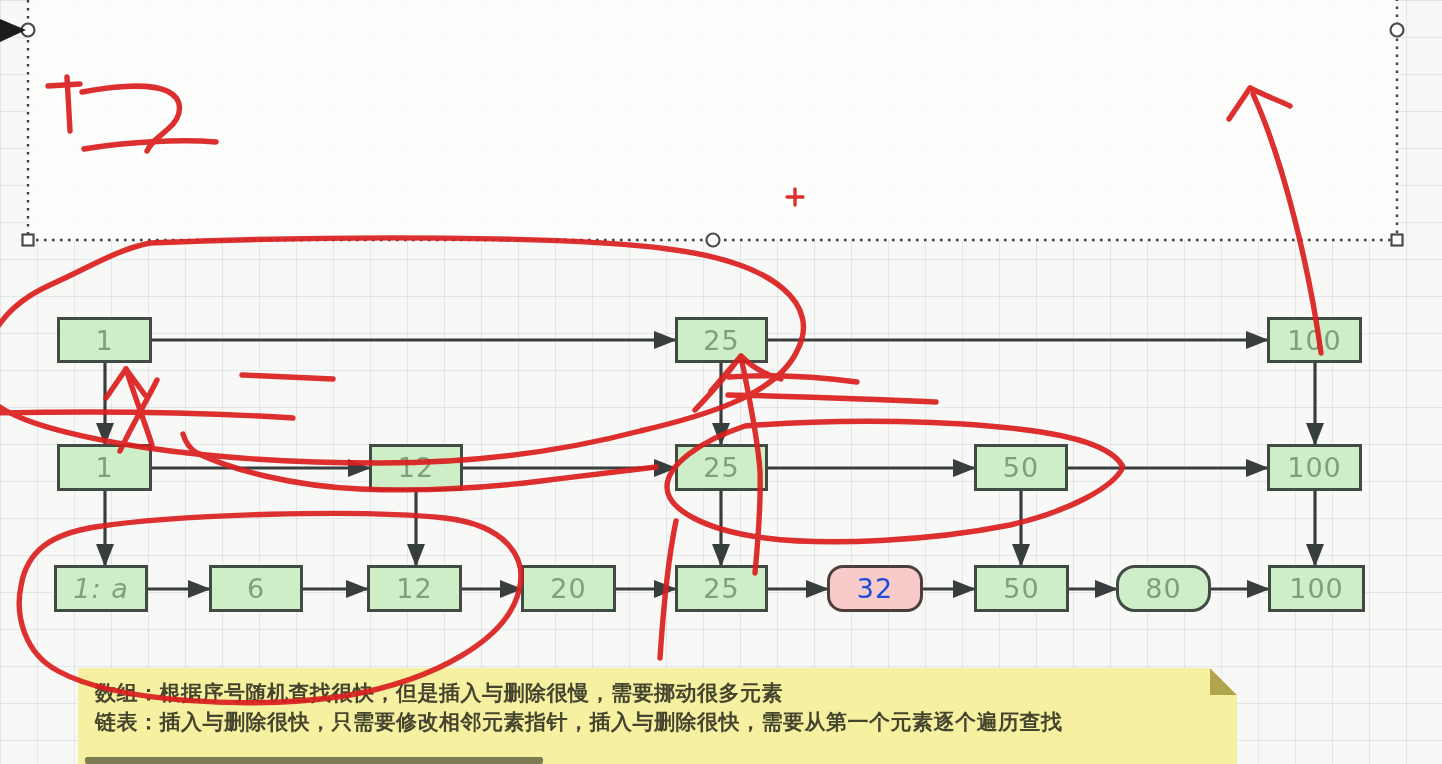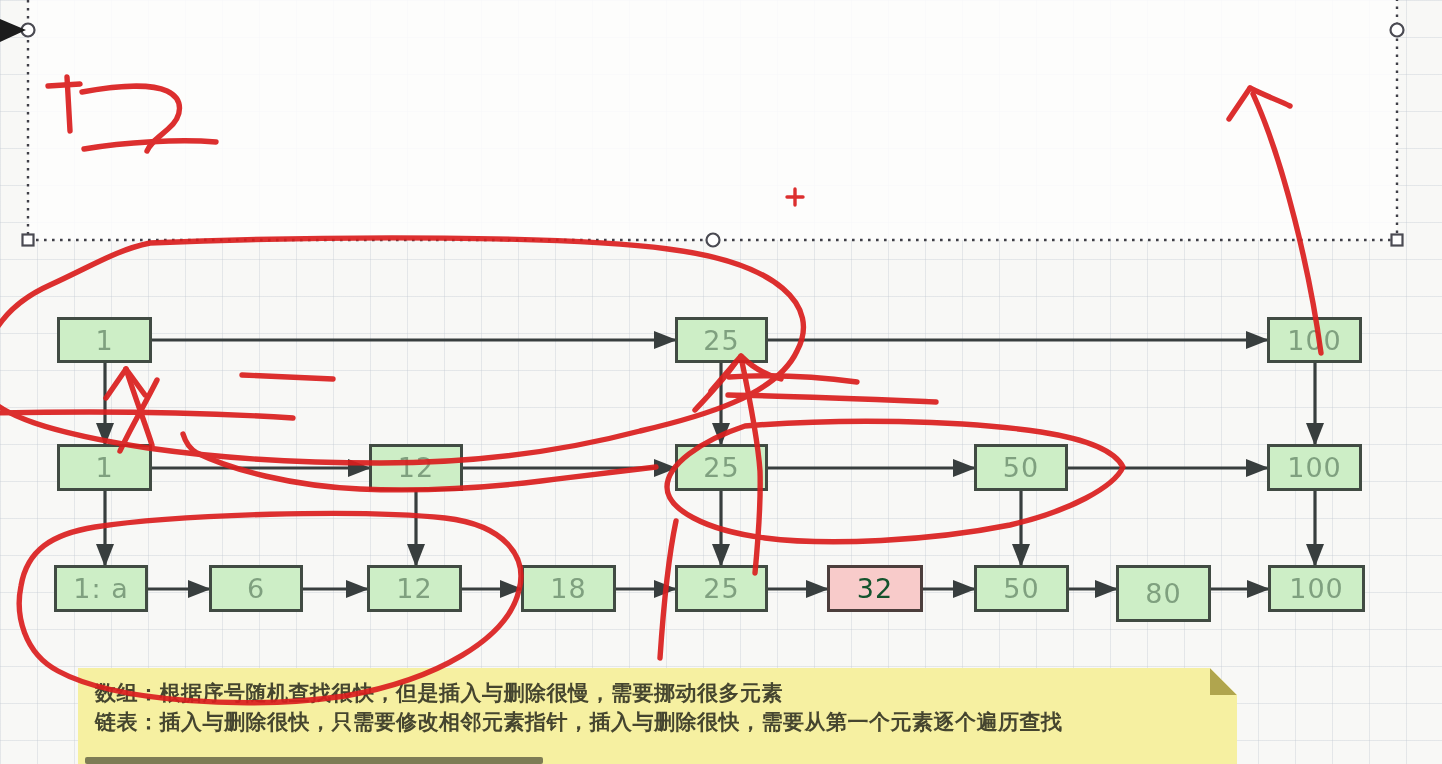--- a/index.html
+++ b/index.html
@@ -7,21 +7,21 @@
   #stage{position:relative;width:1442px;height:764px;
     background-color:#f8f8f6;
     background-image:
       linear-gradient(to right, rgba(200,206,214,.42) 1px, transparent 1px),
       linear-gradient(to bottom, rgba(200,206,214,.42) 1px, transparent 1px);
     background-size:37px 37px;}
   svg.layer{position:absolute;left:0;top:0;width:1442px;height:764px;pointer-events:none;}
   .node{position:absolute;display:flex;align-items:center;justify-content:center;
     background:#cdeec6;border:3px solid #414b43;box-sizing:border-box;
     color:#7fa07f;font-size:27px;letter-spacing:1px;}
-  .node.hl{background:#f8cbca;border-color:#4c3e3c;color:#14532d;}
+  .node.hl{background:#f8cbca;border-color:#4c3e3c;color:#1d4ed8;border-radius:16px;}
   #note{position:absolute;left:78px;top:668px;width:1159px;height:96px;
     background:#f6f0a1;
     clip-path:polygon(0 0, calc(100% - 27px) 0, 100% 27px, 100% 100%, 0 100%);}
   #note .fold{position:absolute;left:1132px;top:0;width:27px;height:27px;
     background:#b0a54e;clip-path:polygon(0 0, 100% 100%, 0 100%);}
   #note .line{position:absolute;left:17px;white-space:nowrap;
     color:#45452f;font-size:21px;font-weight:600;letter-spacing:.5px;}
   #note .l1{top:11px;}
   #note .l2{top:40px;}
   #note .clip-row{position:absolute;left:7px;top:89px;width:458px;height:7px;
@@ -85,28 +85,28 @@
   <div class="node" style="left:57px;top:317px;width:95px;height:46px;">1</div>
   <div class="node" style="left:675px;top:317px;width:93px;height:46px;">25</div>
   <div class="node" style="left:1267px;top:317px;width:95px;height:46px;">100</div>
 
   <div class="node" style="left:57px;top:444px;width:95px;height:47px;">1</div>
   <div class="node" style="left:369px;top:444px;width:94px;height:47px;">12</div>
   <div class="node" style="left:675px;top:444px;width:93px;height:47px;">25</div>
   <div class="node" style="left:974px;top:444px;width:94px;height:47px;">50</div>
   <div class="node" style="left:1267px;top:444px;width:95px;height:47px;">100</div>
 
-  <div class="node" style="left:54px;top:565px;width:94px;height:47px;">1: a</div>
+  <div class="node" style="left:54px;top:565px;width:94px;height:47px;font-style:italic;">1: a</div>
   <div class="node" style="left:209px;top:565px;width:94px;height:47px;">6</div>
   <div class="node" style="left:367px;top:565px;width:95px;height:47px;">12</div>
-  <div class="node" style="left:521px;top:565px;width:95px;height:47px;">18</div>
+  <div class="node" style="left:521px;top:565px;width:95px;height:47px;">20</div>
   <div class="node" style="left:675px;top:565px;width:93px;height:47px;">25</div>
   <div class="node hl" style="left:827px;top:565px;width:96px;height:47px;">32</div>
   <div class="node" style="left:974px;top:565px;width:95px;height:47px;">50</div>
-  <div class="node" style="left:1116px;top:565px;width:95px;height:57px;">80</div>
+  <div class="node" style="left:1116px;top:565px;width:95px;height:47px;border-radius:19px;">80</div>
   <div class="node" style="left:1268px;top:565px;width:97px;height:47px;">100</div>
 
   <div id="note">
     <div class="fold"></div>
     <div class="line l1">数组：根据序号随机查找很快，但是插入与删除很慢，需要挪动很多元素</div>
     <div class="line l2">链表：插入与删除很快，只需要修改相邻元素指针，插入与删除很快，需要从第一个元素逐个遍历查找</div>
     <div class="clip-row"></div>
   </div>
 
   <svg class="layer" viewBox="0 0 1442 764">

